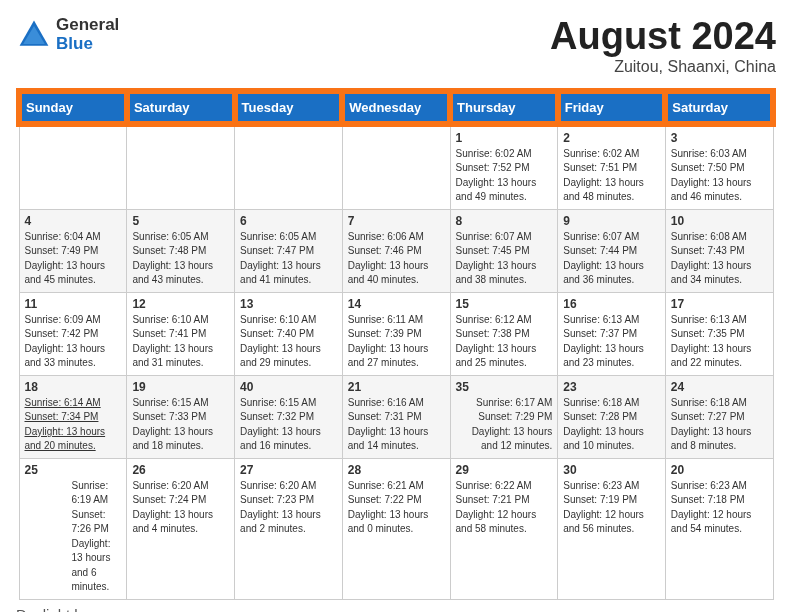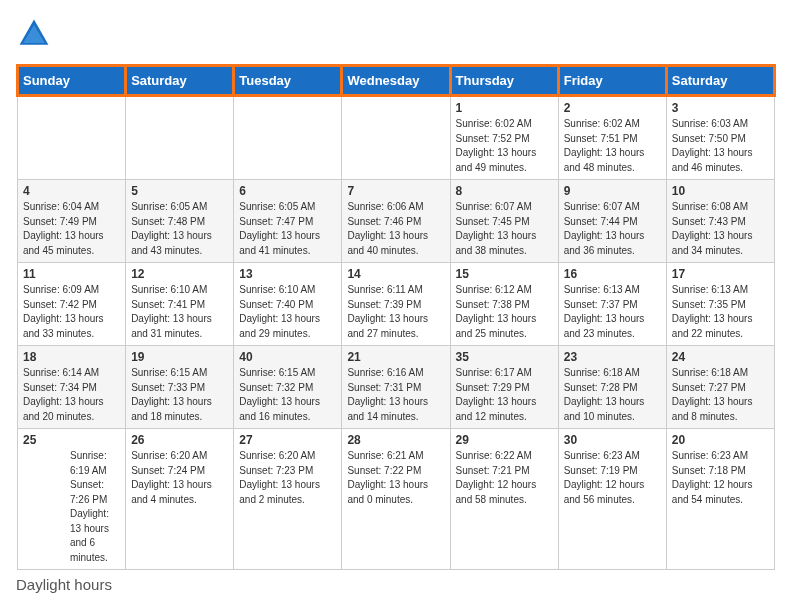--- a/index.html
+++ b/index.html
@@ -58,21 +58,21 @@
       border-collapse: collapse;
       border: 1px solid #ccc;
     }
     .calendar th {
       background-color: #1a6fc4;
       color: #fff;
       font-size: 13px;
       font-weight: bold;
       padding: 6px 4px;
       text-align: left;
-      border: 3px solid #f97316;
+      border: 6px solid #f97316;
     }
     .calendar td {
       vertical-align: top;
       border: 1px solid #ccc;
       padding: 4px 5px;
       width: 108px;
       min-height: 80px;
       height: 80px;
       font-size: 10.5px;
       color: #333;
@@ -108,20 +108,28 @@
   </style>
 </head>
 <body>
 
 <div class="header">
   <div class="logo">
     <svg class="logo-icon" viewBox="0 0 40 40" xmlns="http://www.w3.org/2000/svg">
       <polygon points="20,4 36,32 4,32" fill="#1a6fc4"></polygon>
       <polygon points="20,10 32,30 8,30" fill="#5aabee" opacity="0.5"></polygon>
     </svg>
+    <div class="logo-text">
+      <span class="logo-general">General</span>
+      <span class="logo-blue">Blue</span>
+    </div>
+  </div>
+  <div class="title-block">
+    <div class="title-month">August 2024</div>
+    <div class="title-location">Zuitou, Shaanxi, China</div>
   </div>
 </div>
 
 <table class="calendar">
   <thead>
     <tr>
     <th>Sunday</th>
         <th>Saturday</th>
         <th>Tuesday</th>
         <th>Wednesday</th>
@@ -256,21 +264,21 @@
           <span class="day-num">17</span>
           <div class="day-detail" style="white-space: pre-line;">Sunrise: 6:13 AM
 Sunset: 7:35 PM
 Daylight: 13 hours
 and 22 minutes.</div>
         </td>
       </tr>
       <tr>
         <td>
           <span class="day-num">18</span>
-          <div class="day-detail" style="white-space: pre-line;">Sunrise: 6:14 AM
+          <div class="day-detail" style="white-space: pre-line; text-decoration: underline;">Sunrise: 6:14 AM
 Sunset: 7:34 PM
 Daylight: 13 hours
 and 20 minutes.</div>
         </td>
         <td>
           <span class="day-num">19</span>
           <div class="day-detail" style="white-space: pre-line;">Sunrise: 6:15 AM
 Sunset: 7:33 PM
 Daylight: 13 hours
 and 18 minutes.</div>
@@ -284,21 +292,21 @@
         </td>
         <td>
           <span class="day-num">21</span>
           <div class="day-detail" style="white-space: pre-line;">Sunrise: 6:16 AM
 Sunset: 7:31 PM
 Daylight: 13 hours
 and 14 minutes.</div>
         </td>
         <td>
           <span class="day-num">35</span>
-          <div class="day-detail" style="white-space: pre-line;">Sunrise: 6:17 AM
+          <div class="day-detail" style="white-space: pre-line; text-align: right;">Sunrise: 6:17 AM
 Sunset: 7:29 PM
 Daylight: 13 hours
 and 12 minutes.</div>
         </td>
         <td>
           <span class="day-num">23</span>
           <div class="day-detail" style="white-space: pre-line;">Sunrise: 6:18 AM
 Sunset: 7:28 PM
 Daylight: 13 hours
 and 10 minutes.</div>

